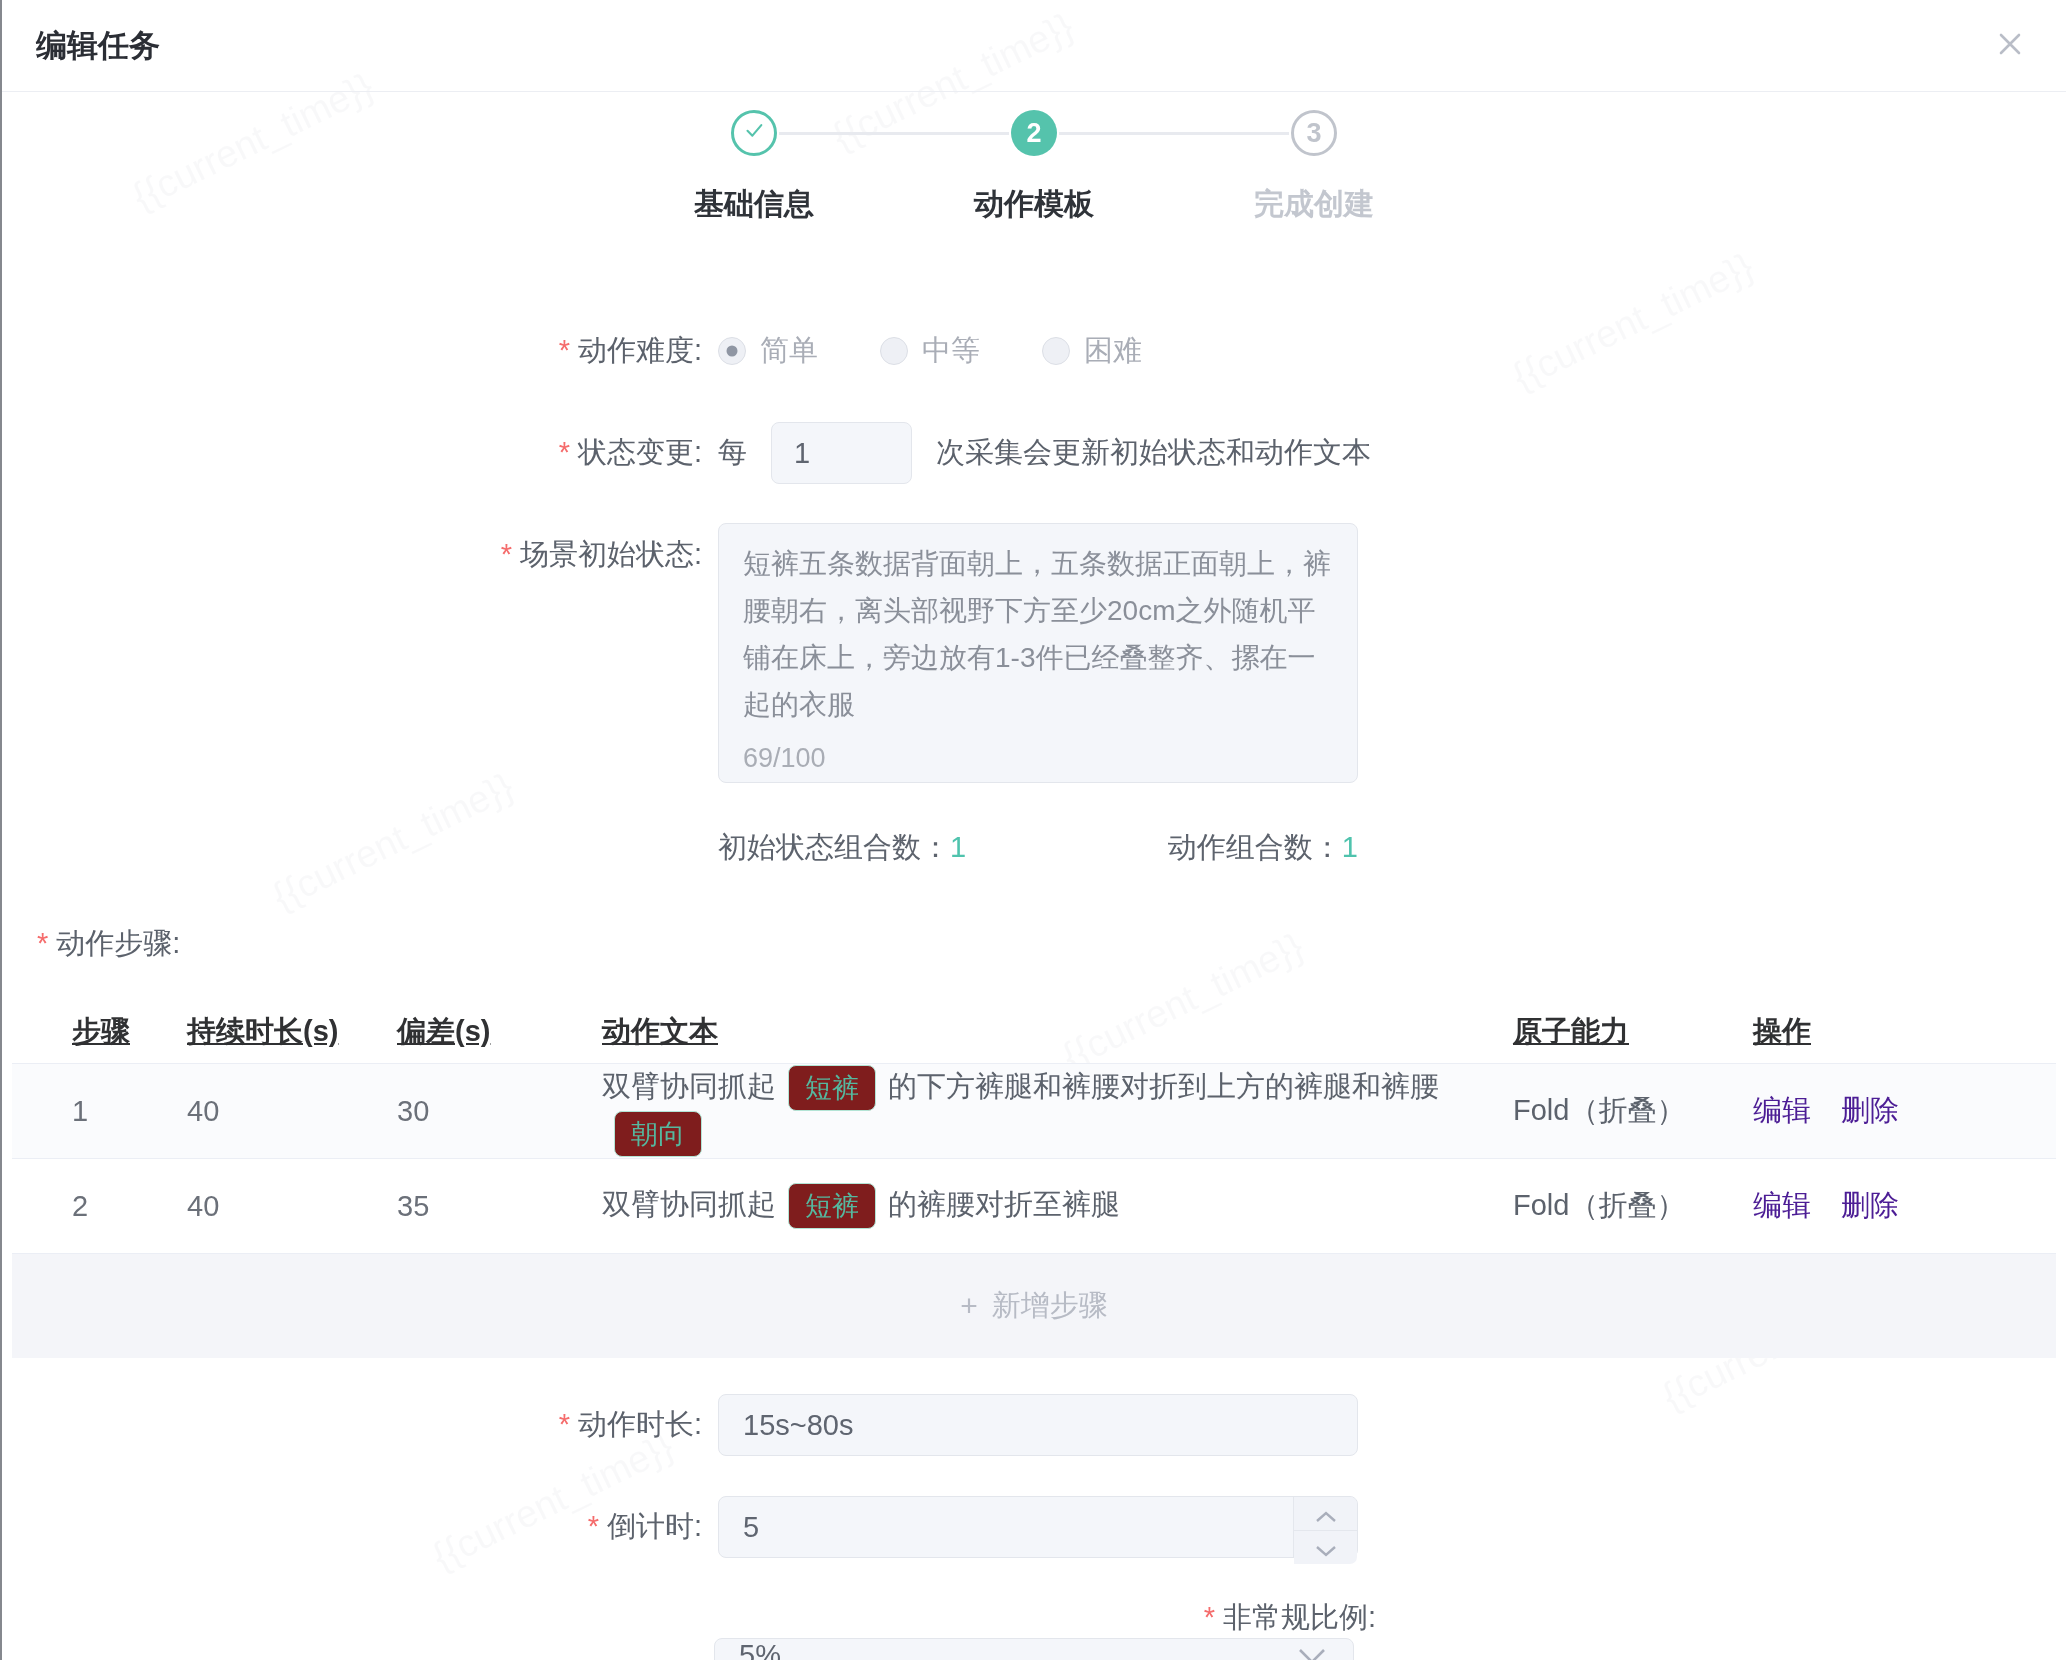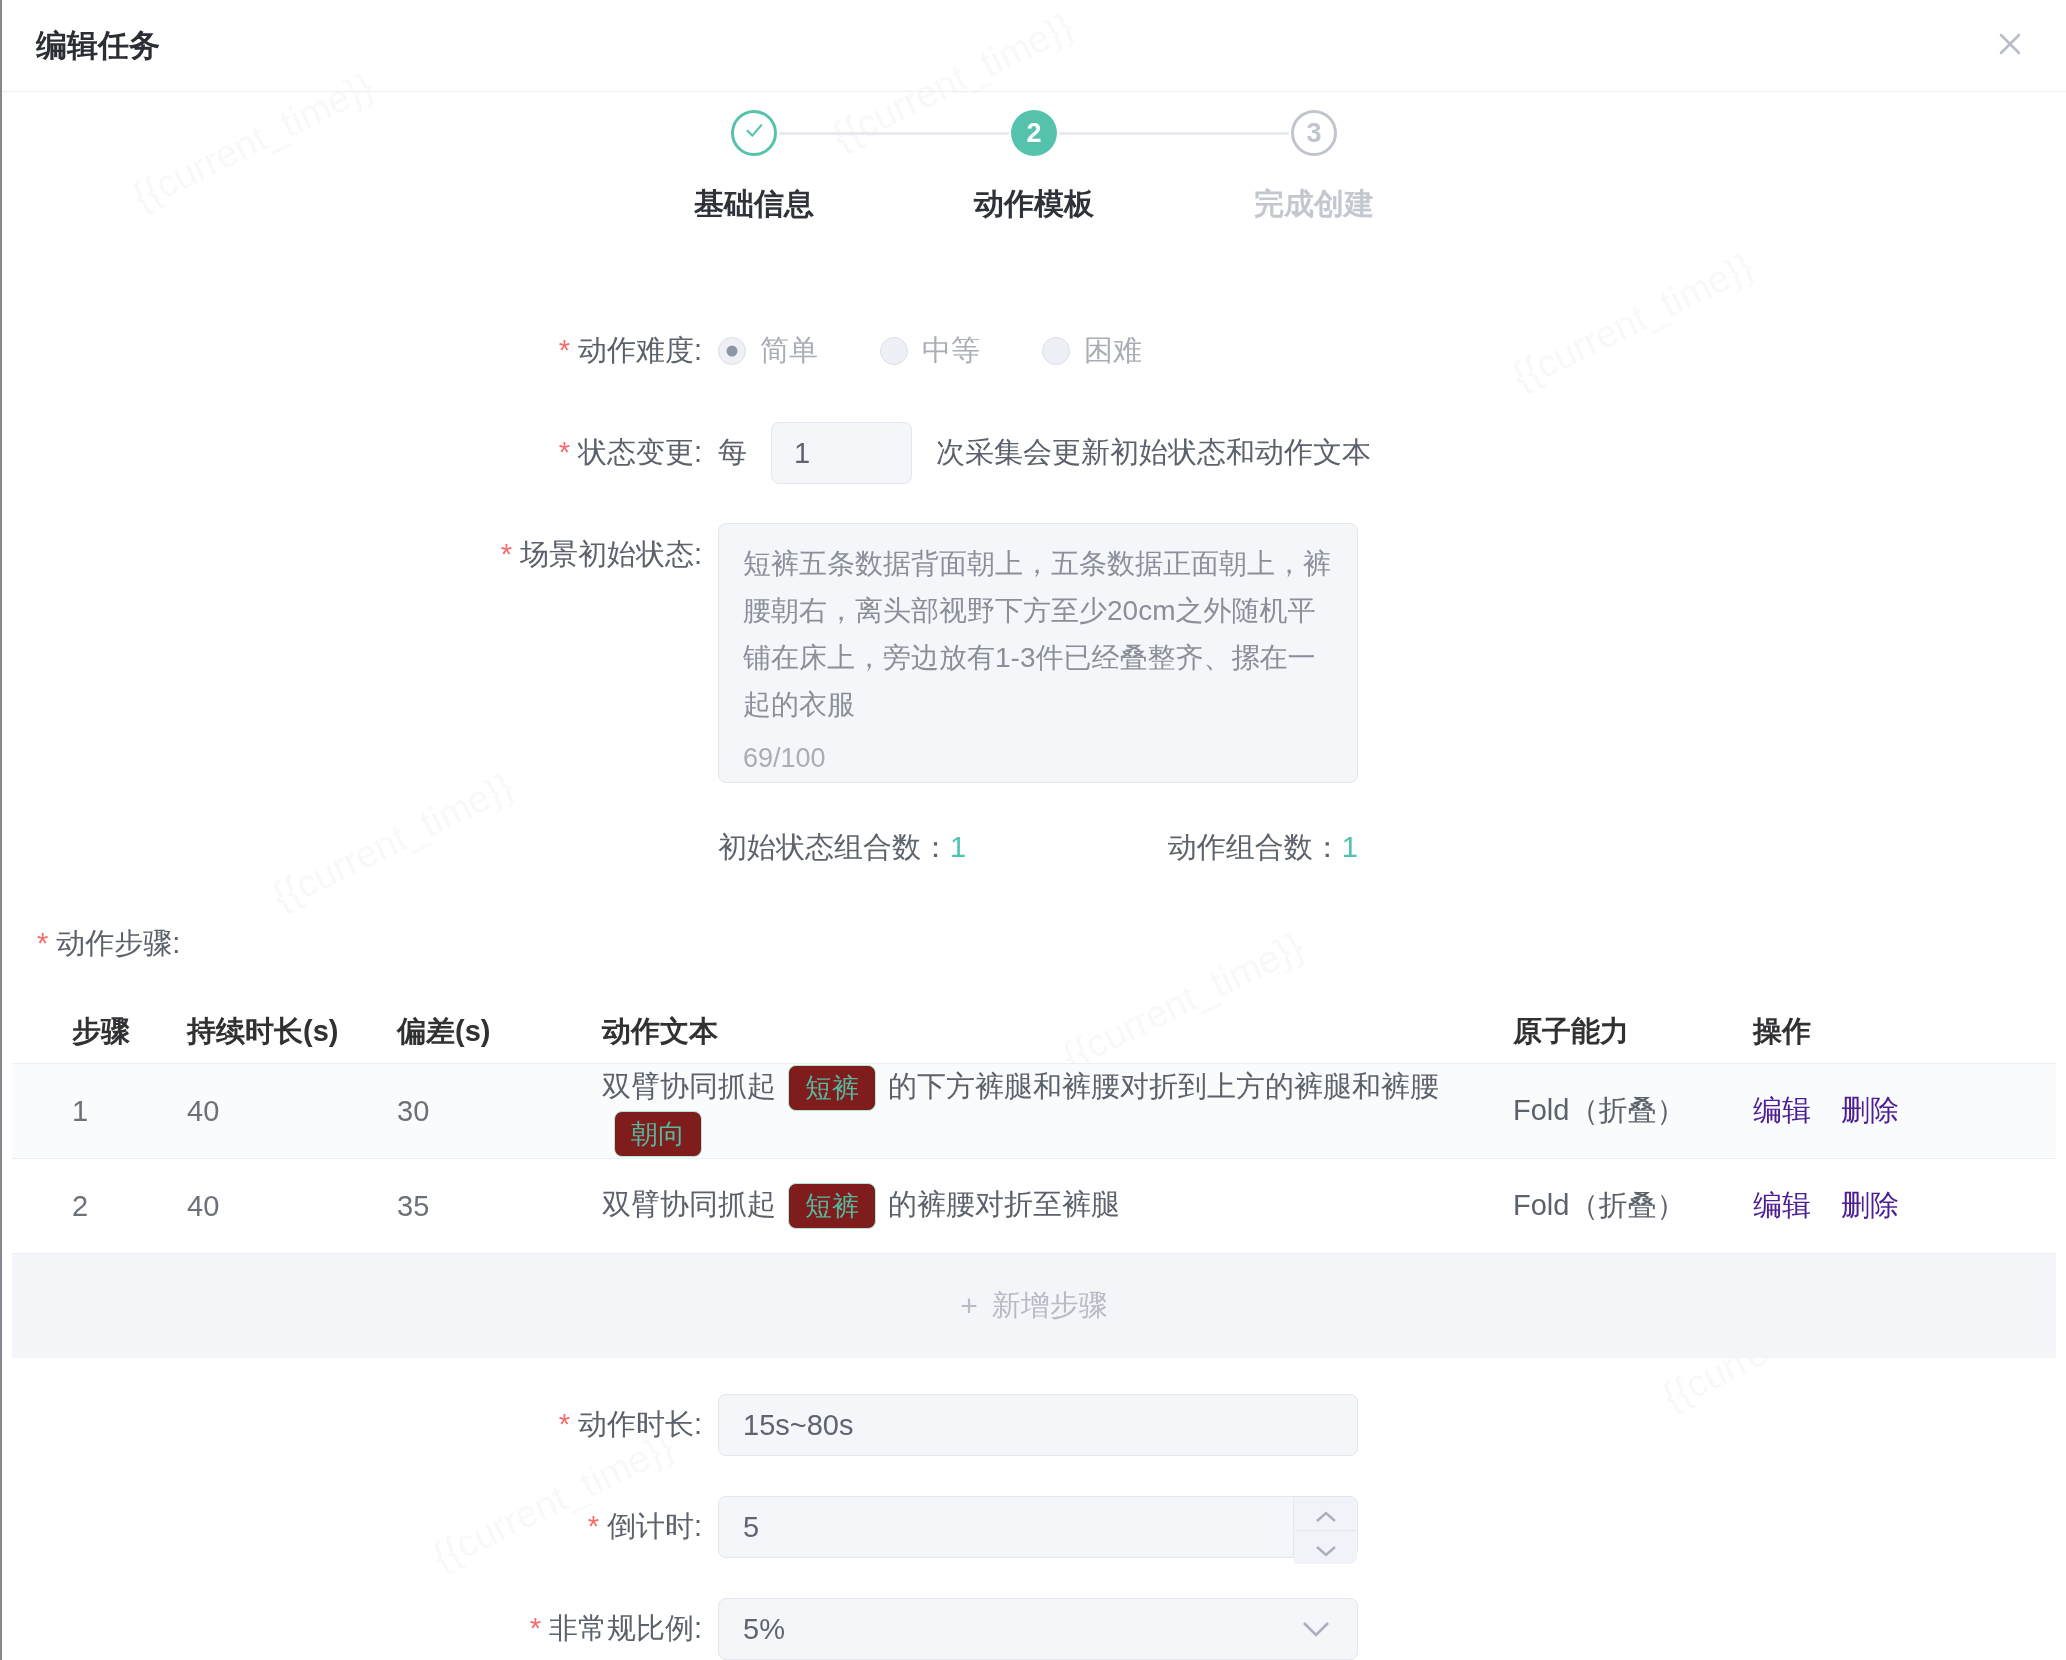--- a/index.html
+++ b/index.html
@@ -82,39 +82,39 @@
     justify-content:space-between; font-size:29px; color:#5d636d; }
   .combo-val { color:#4fc3ad; }
 
   
   .steps-label { margin-top:56px; padding-left:35px; font-size:29px; color:#5c626c; }
   .steps-table { margin:36px 10px 0; }
   .tgrid { display:grid;
     grid-template-columns:115px 210px 205px 1fr 240px 303px;
     padding-left:60px; align-items:center; }
   .thead { height:64px; font-size:29px; font-weight:bold; color:#303133;
-    border-bottom:1px solid #ebeef5; }
+    border-bottom:1px solid #ebeef5;text-decoration:underline; }
   .trow { min-height:95px; font-size:29px; color:#5c626c;
     border-bottom:1px solid #ebeef5; background:#fff; }
   .trow.odd { background:#fafbfd; }
   .cell-num { color:#6b7079; }
   .tag { display:inline-block; padding:4px 16px; margin:0 12px;
     border:1px solid #b3e4d5; background:#7f1d1d; color:#55b89f;
     border-radius:8px; font-size:27px; line-height:36px; vertical-align:middle; }
   .ops { display:flex; gap:30px; }
   .op-link { color:#4c1d95; font-size:29px; cursor:pointer; }
   .tfoot { height:104px; background:#f4f5f9; display:flex;
     align-items:center; justify-content:center; color:#b7bbc5;
     font-size:29px; cursor:pointer; }
   .tfoot .plus { margin-right:14px; font-size:30px; }
 
   
   .row-duration { margin-top:36px; height:62px; }
   .row-countdown { margin-top:40px; height:62px; }
-  .row-ratio { margin-top:40px; height:62px; }
+  .row-ratio { margin-top:40px; height:62px;flex-direction:column; }
   .big-input { position:relative; width:640px; height:62px; background:#f4f6fa;
     border:1px solid #e3e6ec; border-radius:8px; display:flex;
     align-items:center; padding-left:24px; font-size:29px; color:#5f6570; }
   .spinner { position:absolute; right:0; top:0; width:64px; height:60px;
     border-left:1px solid #e4e7ed; display:flex; flex-direction:column; }
   .spin-btn { flex:1; display:flex; align-items:center; justify-content:center;
     background:#f1f3f8; cursor:pointer; }
   .spin-up { border-bottom:1px solid #e4e7ed; border-radius:0 7px 0 0; }
   .spin-down { border-radius:0 0 7px 0; }
   .select-arrow { position:absolute; right:26px; top:50%;

